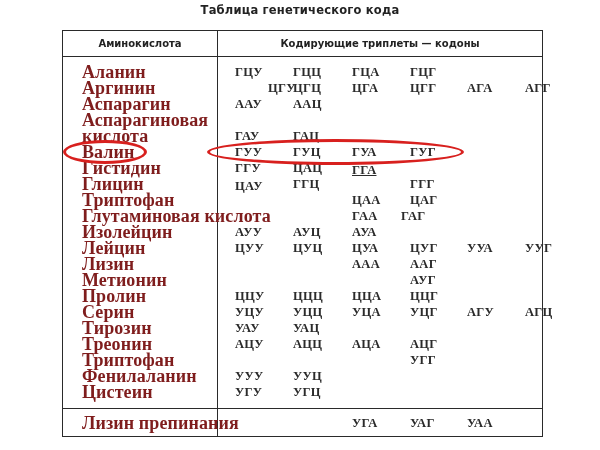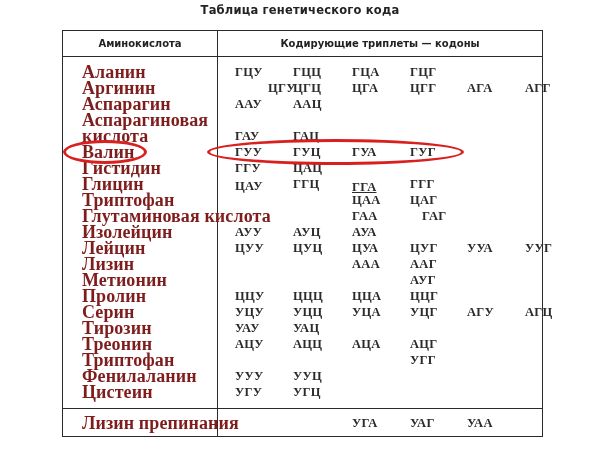--- a/index.html
+++ b/index.html
@@ -55,28 +55,28 @@
     <div class="codon" style="top: 145px; left: 235px;">ГУУ</div>
     <div class="codon" style="top: 145px; left: 293px;">ГУЦ</div>
     <div class="codon" style="top: 145px; left: 352px;">ГУА</div>
     <div class="codon" style="top: 145px; left: 410px;">ГУГ</div>
     <div class="name" style="top: 161px;">Гистидин</div>
     <div class="codon" style="top: 161px; left: 235px; margin-top: 18px;">ЦАУ</div>
     <div class="codon" style="top: 161px; left: 293px;">ЦАЦ</div>
     <div class="name" style="top: 177px;">Глицин</div>
     <div class="codon" style="top: 161px; left: 235px;">ГГУ</div>
     <div class="codon" style="top: 177px; left: 293px;">ГГЦ</div>
-    <div class="codon" style="top: 180px; left: 352px; text-decoration: underline;">ГГА</div>
+    <div class="codon" style="top: 163px; left: 352px; text-decoration: underline;">ГГА</div>
     <div class="codon" style="top: 177px; left: 410px;">ГГГ</div>
     <div class="name" style="top: 193px;">Триптофан</div>
     <div class="codon" style="top: 193px; left: 352px;">ЦАА</div>
     <div class="codon" style="top: 193px; left: 410px;">ЦАГ</div>
     <div class="name" style="top: 209px;">Глутаминовая кислота</div>
     <div class="codon" style="top: 209px; left: 352px;">ГАА</div>
-    <div class="codon" style="top: 209px; left: 422px; font-family: Liberation Serif, serif;">ГАГ</div>
+    <div class="codon" style="top: 209px; left: 401px; font-family: Liberation Serif, serif;">ГАГ</div>
     <div class="name" style="top: 225px;">Изолейцин</div>
     <div class="codon" style="top: 225px; left: 235px;">АУУ</div>
     <div class="codon" style="top: 225px; left: 293px;">АУЦ</div>
     <div class="codon" style="top: 225px; left: 352px;">АУА</div>
     <div class="name" style="top: 241px;">Лейцин</div>
     <div class="codon" style="top: 241px; left: 235px;">ЦУУ</div>
     <div class="codon" style="top: 241px; left: 293px;">ЦУЦ</div>
     <div class="codon" style="top: 241px; left: 352px;">ЦУА</div>
     <div class="codon" style="top: 241px; left: 410px;">ЦУГ</div>
     <div class="codon" style="top: 241px; left: 467px;">УУА</div>

